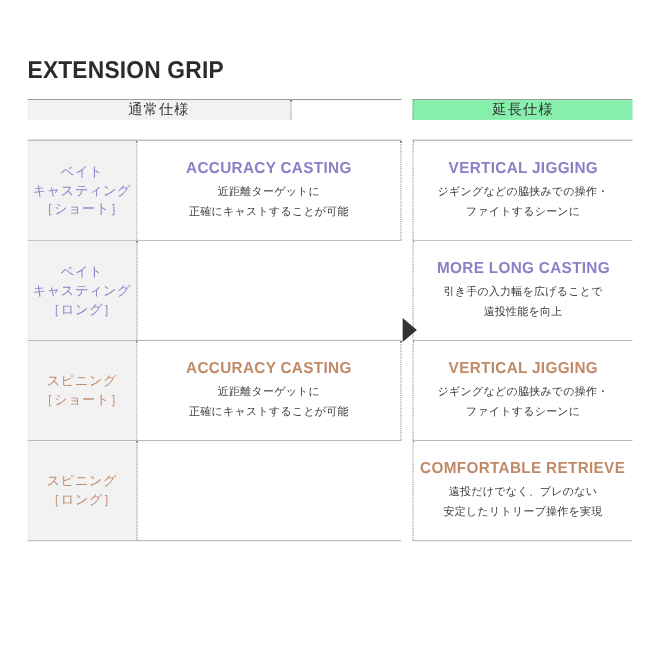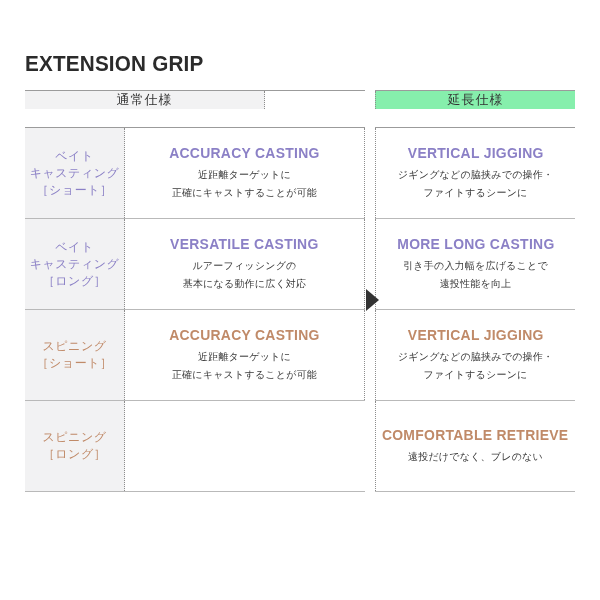--- a/index.html
+++ b/index.html
@@ -197,25 +197,20 @@
           <span class="spec-desc">正確にキャストすることが可能</span>
         </div>
       </div>
 
       <div class="row row-body">
         <div class="cell cell-label">
           <span class="label-line c-purple">ベイト</span>
           <span class="label-line c-purple">キャスティング</span>
           <span class="label-line c-purple">［ロング］</span>
         </div>
-        <div class="cell cell-spec">
-          <span class="spec-head c-purple">VERSATILE CASTING</span>
-          <span class="spec-desc">ルアーフィッシングの</span>
-          <span class="spec-desc">基本になる動作に広く対応</span>
-        </div>
       </div>
 
       <div class="row row-body">
         <div class="cell cell-label">
           <span class="label-line c-tan">スピニング</span>
           <span class="label-line c-tan">［ショート］</span>
         </div>
         <div class="cell cell-spec">
           <span class="spec-head c-tan">ACCURACY CASTING</span>
           <span class="spec-desc">近距離ターゲットに</span>
@@ -260,20 +255,21 @@
           <span class="spec-head c-tan">VERTICAL JIGGING</span>
           <span class="spec-desc">ジギングなどの脇挟みでの操作・</span>
           <span class="spec-desc">ファイトするシーンに</span>
         </div>
       </div>
 
       <div class="row row-body last">
         <div class="cell cell-spec-r">
           <span class="spec-head c-tan">COMFORTABLE RETRIEVE</span>
           <span class="spec-desc">遠投だけでなく、ブレのない</span>
+          <span class="spec-desc">安定したリトリーブ操作を実現</span>
         </div>
       </div>
     </div>
 
     <div class="arrow"></div>
 
   </div>
 </div>
 
 </body></html>

